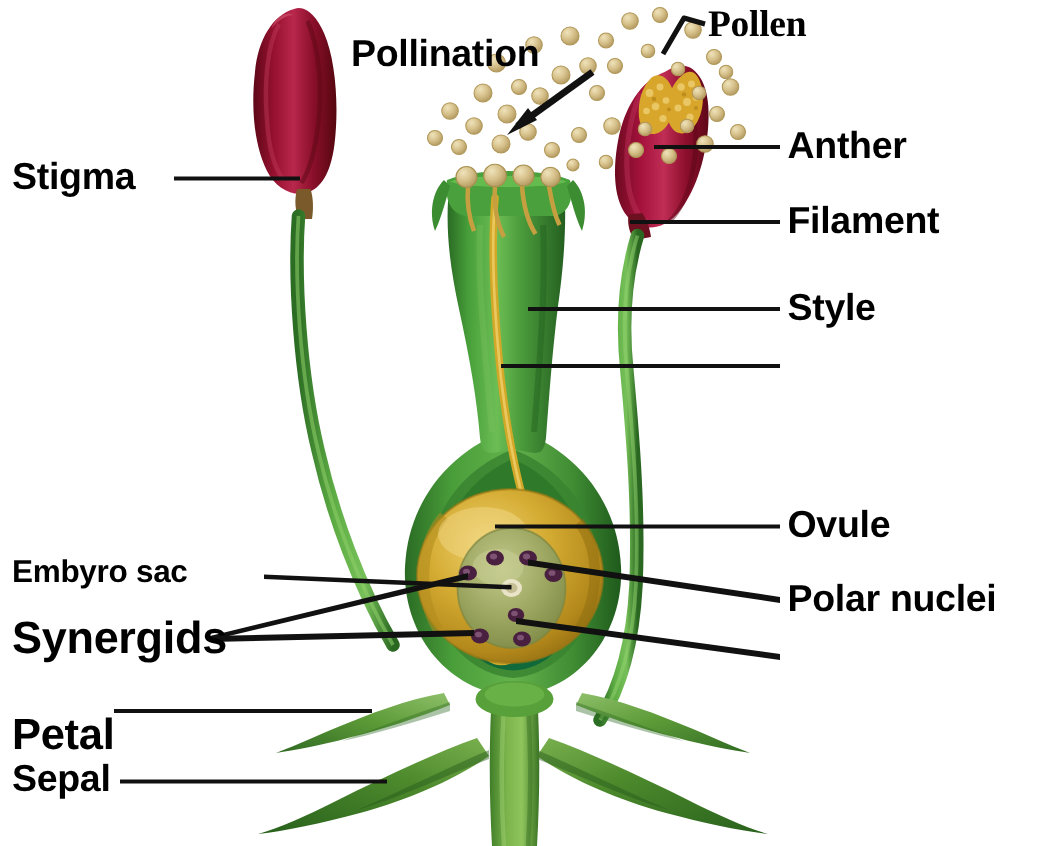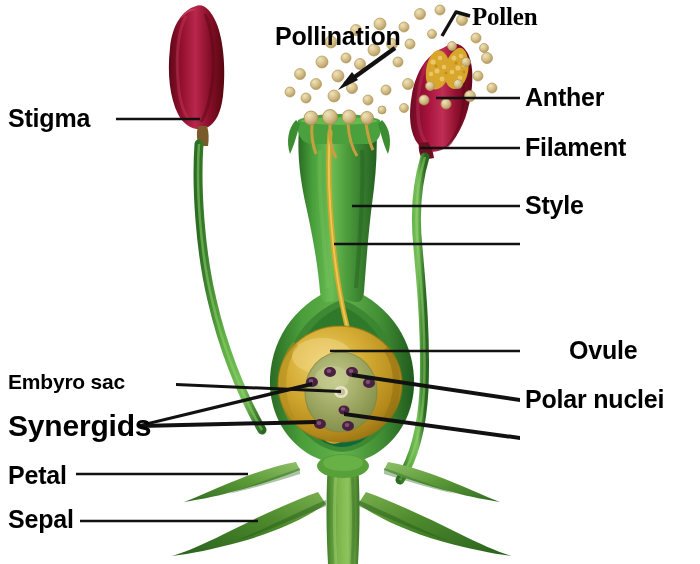--- a/index.html
+++ b/index.html
@@ -396,39 +396,39 @@
     <g>
       <line x1="395" y1="48" x2="345" y2="84" stroke="#111111" stroke-width="4.5"></line>
       <polygon points="338,90 358,80 352,72" fill="#111111"></polygon>
     </g>
 
     <g>
       <polyline points="442,36 456,12 470,16" stroke="#111111" stroke-width="3.4" fill="none" stroke-linejoin="round"></polyline>
     </g>
   </svg>
 
-  <div class="lbl lbl-r" style="left:234px; top:24px; font-size:25px;margin-left:41px;">Pollination</div>
+  <div class="lbl lbl-r" style="left:234px; top:24px; font-size:25px;">Pollination</div>
 
   <div class="lbl lbl-r" style="left:472px; top:4px; font-size:25px;font-family:Liberation Serif, serif;">Pollen</div>
 
   <div class="lbl lbl-r" style="left:8px; top:106px; font-size:25px;">Stigma</div>
 
   <div class="lbl lbl-r" style="left:525px; top:85px; font-size:25px;">Anther</div>
 
   <div class="lbl lbl-r" style="left:525px; top:135px; font-size:25px;">Filament</div>
 
   <div class="lbl lbl-r" style="left:525px; top:193px; font-size:25px;">Style</div>
 
 
-  <div class="lbl lbl-r" style="left:525px; top:338px; font-size:25px;margin-left:44px;">Ovule</div>
+  <div class="lbl lbl-r" style="left:525px; top:338px; font-size:25px;">Ovule</div>
 
   <div class="lbl lbl-r" style="left:8px; top:371px; font-size:21px;text-align:center;">Embyro sac</div>
 
   <div class="lbl lbl-r" style="left:525px; top:387px; font-size:25px;">Polar nuclei</div>
 
   <div class="lbl lbl-r" style="left:8px; top:411px; font-size:30px;">Synergids</div>
 
 
-  <div class="lbl lbl-r" style="left:8px; top:463px; font-size:25px;">Petal</div>
+  <div class="lbl lbl-r" style="left:8px; top:476px; font-size:29px;">Petal</div>
 
   <div class="lbl lbl-r" style="left:8px; top:507px; font-size:25px;">Sepal</div>
 
 </div>
 
 </body></html>

